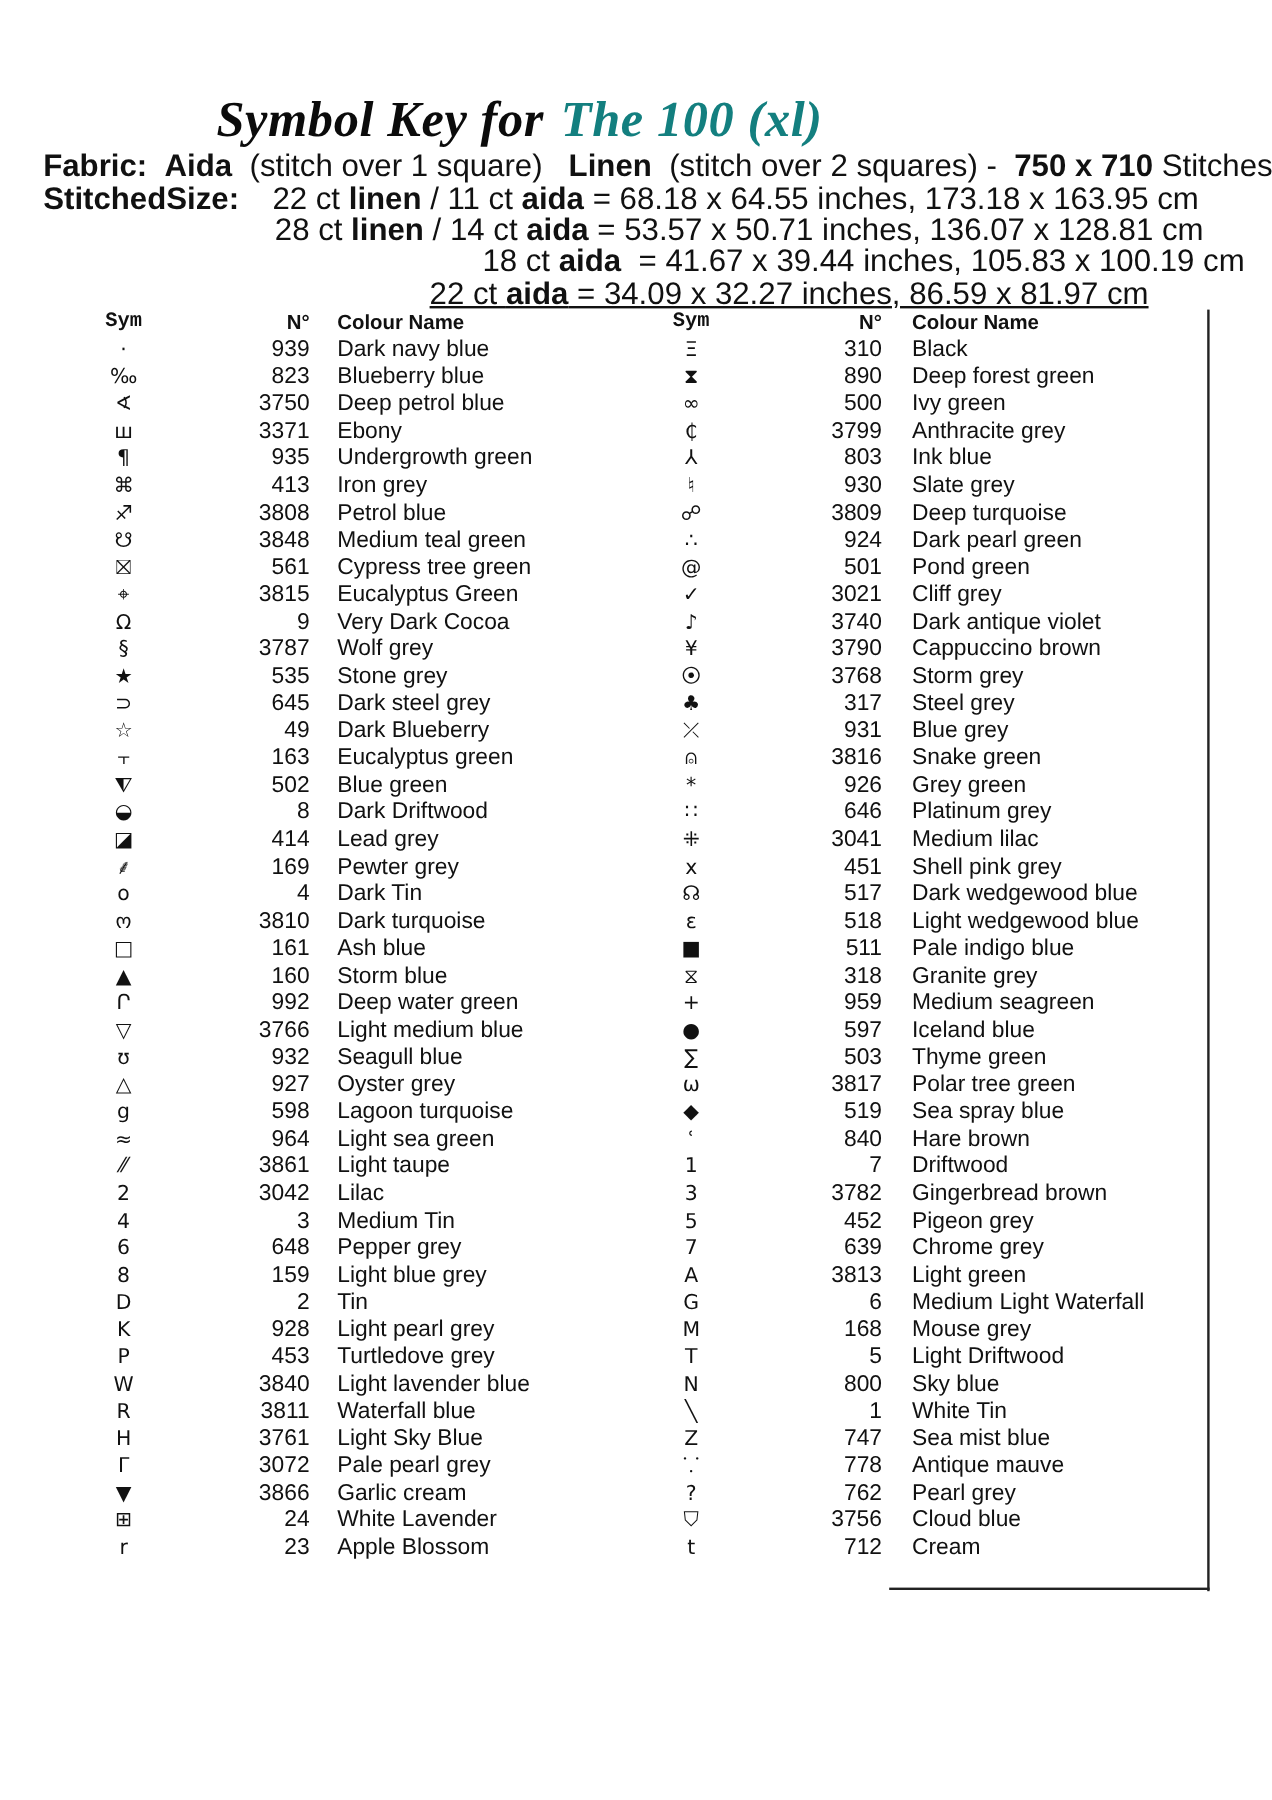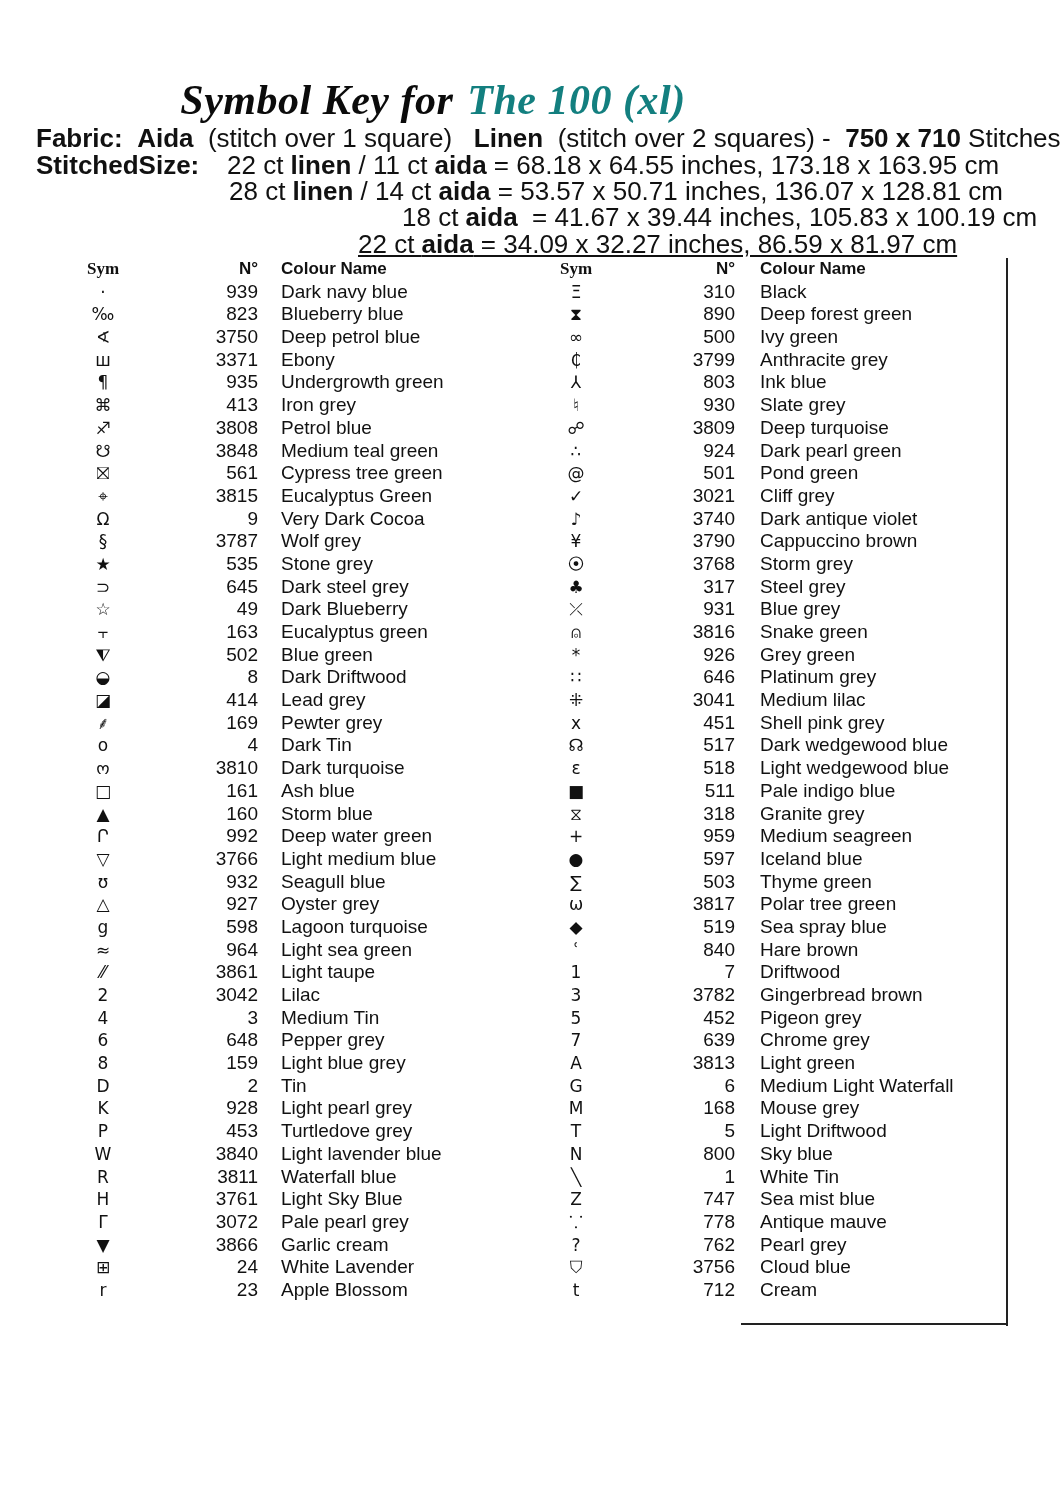--- a/index.html
+++ b/index.html
@@ -15,21 +15,21 @@
     #size-line-1 { top: 178px; left: 229px; }
     #size-line-2 { top: 204px; left: 376px; margin-left: 26px; }
     #size-line-3 { top: 231px; left: 358px; text-decoration: underline; }
 
     .table { position: absolute; top: 258px; font-size: 19px; }
     .table .row { height: 22.7px; line-height: 22.7px; position: relative; white-space: nowrap; }
     .table .hdr { font-weight: bold; font-size: 17px; text-decoration: underline; }
     .col-sym { position: absolute; text-align: center; width: 40px; font-family: "DejaVu Sans", sans-serif; font-size: 17px; }
     .col-num { position: absolute; text-align: right; width: 80px; }
     .col-name { position: absolute; }
-    .hdr .col-sym { font-family: Liberation Serif, serif; }
+    .hdr .col-sym { font-family: Liberation Mono, monospace; }
 
     #table-left { left: 0; width: 520px; }
     #table-left .col-sym { left: 83px; }
     #table-left .col-num { left: 178px; }
     #table-left .col-name { left: 281px; }
 
     #table-right { left: 0; width: 1060px; }
     #table-right .col-sym { left: 556px; }
     #table-right .col-num { left: 655px; }
     #table-right .col-name { left: 760px; }

